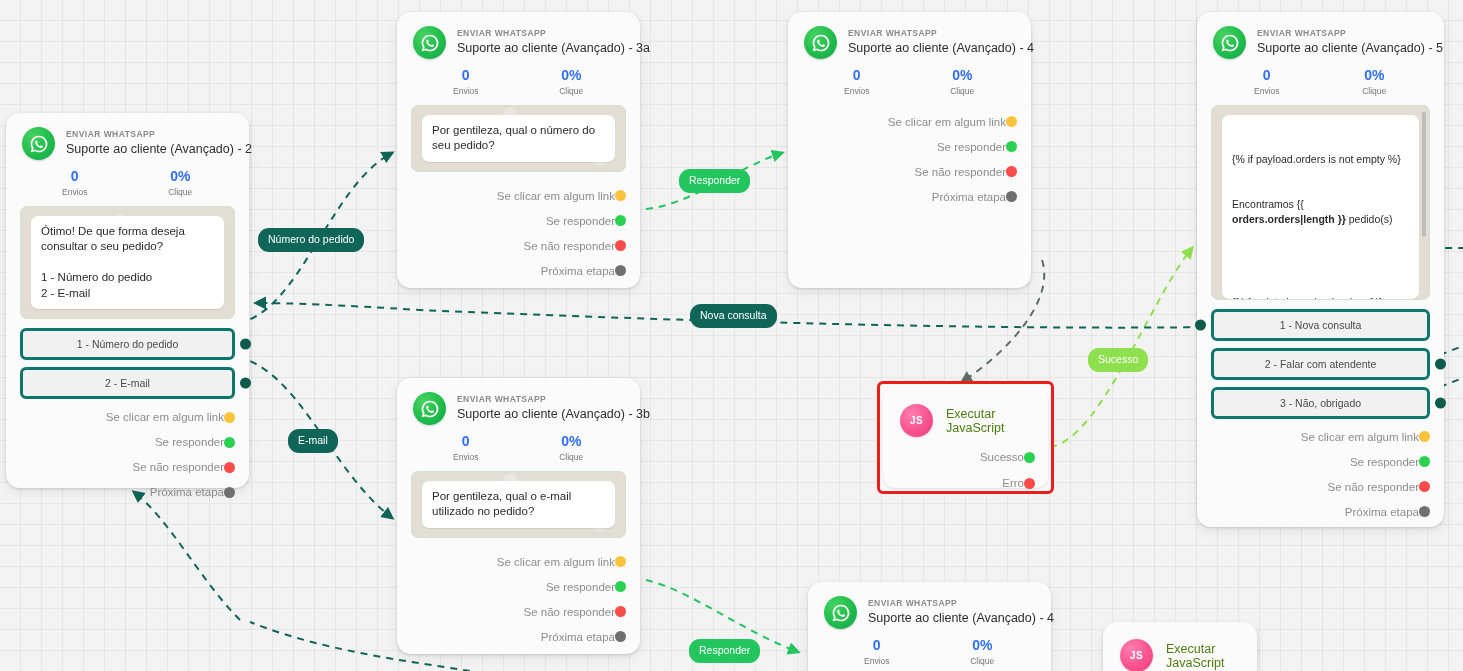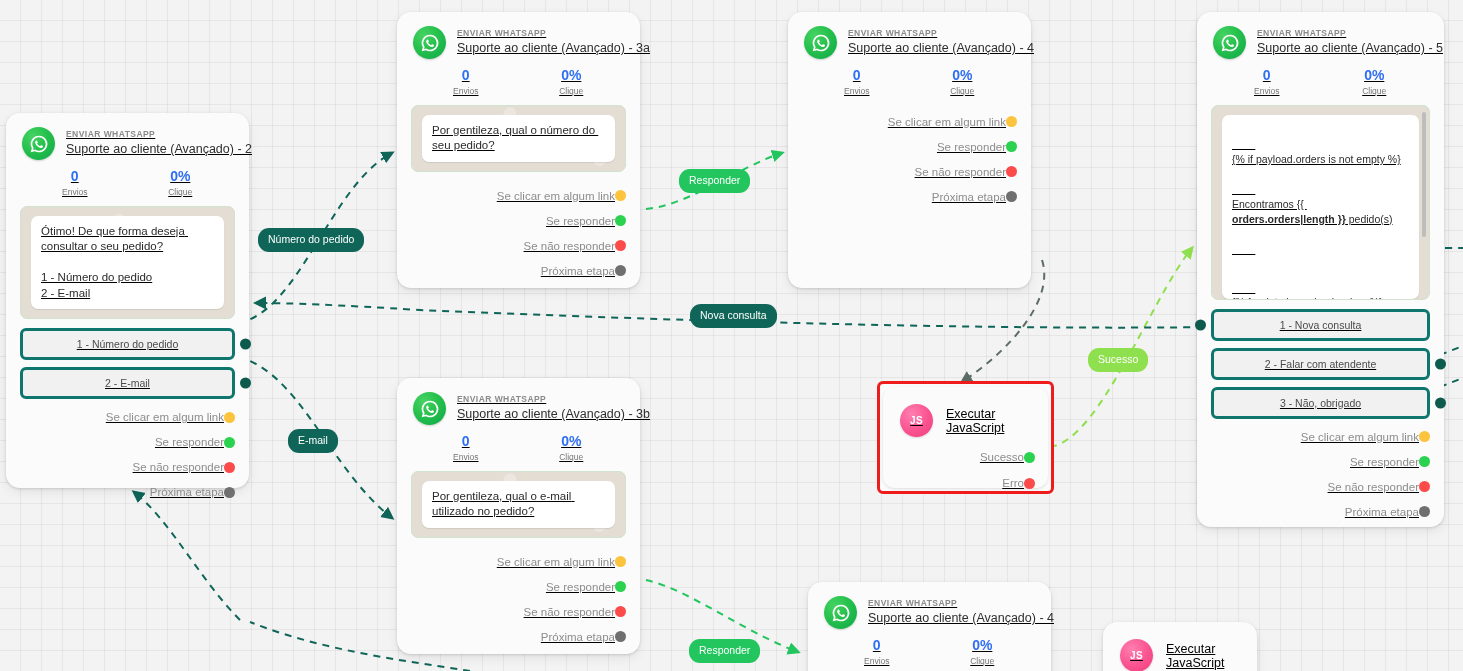--- a/index.html
+++ b/index.html
@@ -22,21 +22,20 @@
   }
   #edges{position:absolute;inset:0;width:1463px;height:671px;pointer-events:none;}
 
   
   .node{
     position:absolute;
     background:#fbfbfb;
     border-radius:14px;
     box-shadow:0 1px 3px rgba(0,0,0,.14), 0 4px 12px rgba(0,0,0,.07);
     box-sizing:border-box;
-    text-decoration:underline;
   }
   .node.selected{
     border:3px solid #ef1c1c;
     border-radius:6px;
     background:#fbfbfb;
     box-shadow:none;
     padding:3px;
   }
   .node.selected .inner{
     background:#fbfbfb;border-radius:12px;height:100%;
@@ -122,21 +121,21 @@
   .dot{width:11px;height:11px;border-radius:50%;flex:0 0 auto;}
   .dot.yellow{background:#fcc33c;}
   .dot.green{background:#2ad24f;}
   .dot.red{background:#fc4b4b;}
   .dot.gray{background:#6f6f6f;}
   .port{position:absolute;width:11px;height:11px;border-radius:50%;background:#0d5b4c;
         right:-19px;top:50%;transform:translateY(-50%);}
 
   
   .jsrow{display:flex;align-items:center;gap:13px;padding:17px 16px 0 17px;}
-  .jslabel{font-size:12.5px;color:#000000;}
+  .jslabel{font-size:12.5px;color:#4d7c0f;}
 
   
   .pill{
     position:absolute;
     border-radius:11px;
     color:#fff;font-size:10.5px;line-height:1;
     padding:6px 10px 7px 10px;
     white-space:nowrap;
     z-index:40;
     font-family:"Liberation Sans", sans-serif;

